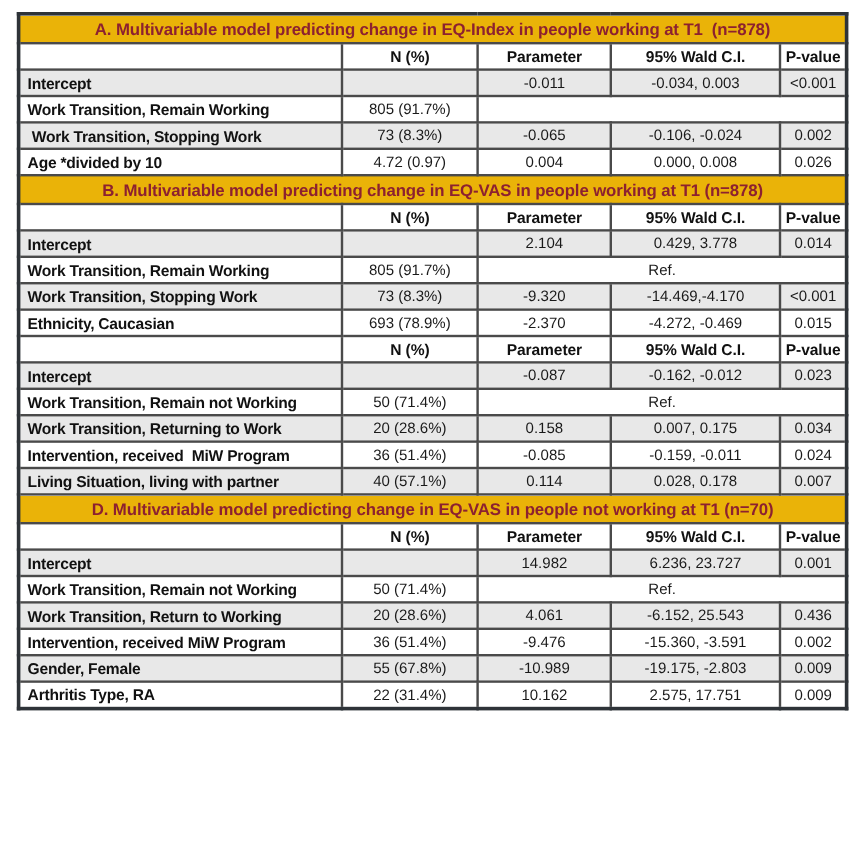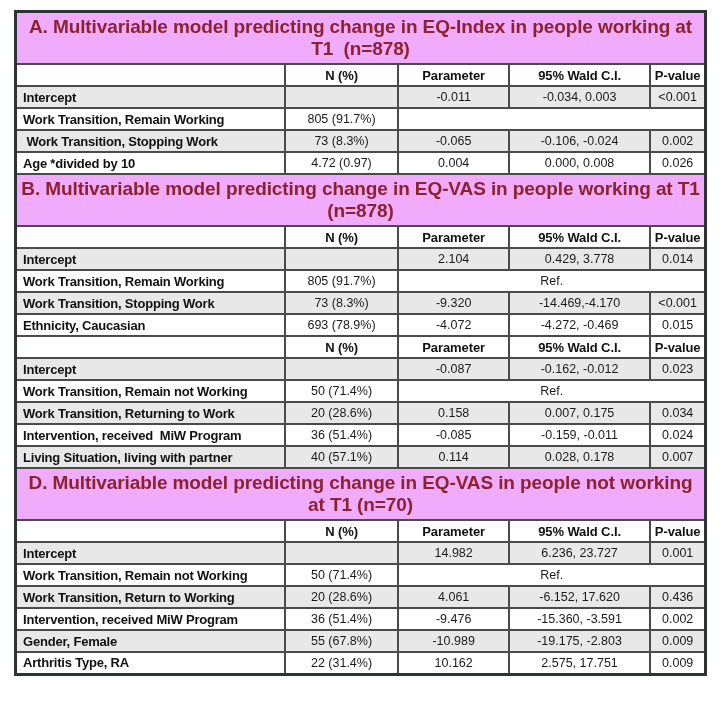--- a/index.html
+++ b/index.html
@@ -25,25 +25,25 @@
   tr.title-row { height: 25px; }
   tr.hdr { height: 22px; }
   tr.tallhdr { height: 30px; }
   tr.tall { height: 32px; }
   td.title {
     border-top: 3px solid var(--dark, #2E3338);
     border-bottom: 3px solid var(--dark, #2E3338);
     color: var(--red, #8C2130);
     font-weight: bold;
     text-align: center;
-    font-size: 19px;
+    font-size: 14px;
     padding: 3px 2px;
     white-space: pre-wrap;
     letter-spacing: -0.1px;
-    background: #f0abfc;
+    background: #eab308;
   }
   tr.hdr th {
     font-size: 13px;
     font-weight: bold;
     text-align: center;
     padding: 2px;
     letter-spacing: -0.1px;
     background: #fff;
   }
   td.label {
@@ -143,21 +143,21 @@
         <tr class="shaded ">
           <td class="label">Work Transition, Stopping Work</td>
           <td class="num">73 (8.3%)</td>
           <td class="num">-9.320</td>
           <td class="num">-14.469,-4.170</td>
           <td class="num">&lt;0.001</td>
         </tr>
         <tr class="">
           <td class="label">Ethnicity, Caucasian</td>
           <td class="num">693 (78.9%)</td>
-          <td class="num">-4.072</td>
+          <td class="num">-2.370</td>
           <td class="num">-4.272, -0.469</td>
           <td class="num">0.015</td>
         </tr>
         <tr class="hdr">
           <th></th>
           <th>N (%)</th>
           <th>Parameter</th>
           <th>95% Wald C.I.</th>
           <th>P-value</th>
         </tr>
@@ -213,21 +213,21 @@
         </tr>
         <tr class="">
           <td class="label">Work Transition, Remain not Working</td>
           <td class="num">50 (71.4%)</td>
           <td class="num" colspan="3">Ref.</td>
         </tr>
         <tr class="shaded ">
           <td class="label">Work Transition, Return to Working</td>
           <td class="num">20 (28.6%)</td>
           <td class="num">4.061</td>
-          <td class="num">-6.152, 17.620</td>
+          <td class="num">-6.152, 25.543</td>
           <td class="num">0.436</td>
         </tr>
         <tr class="tall">
           <td class="label">Intervention, received MiW Program</td>
           <td class="num">36 (51.4%)</td>
           <td class="num">-9.476</td>
           <td class="num">-15.360, -3.591</td>
           <td class="num">0.002</td>
         </tr>
         <tr class="shaded ">

